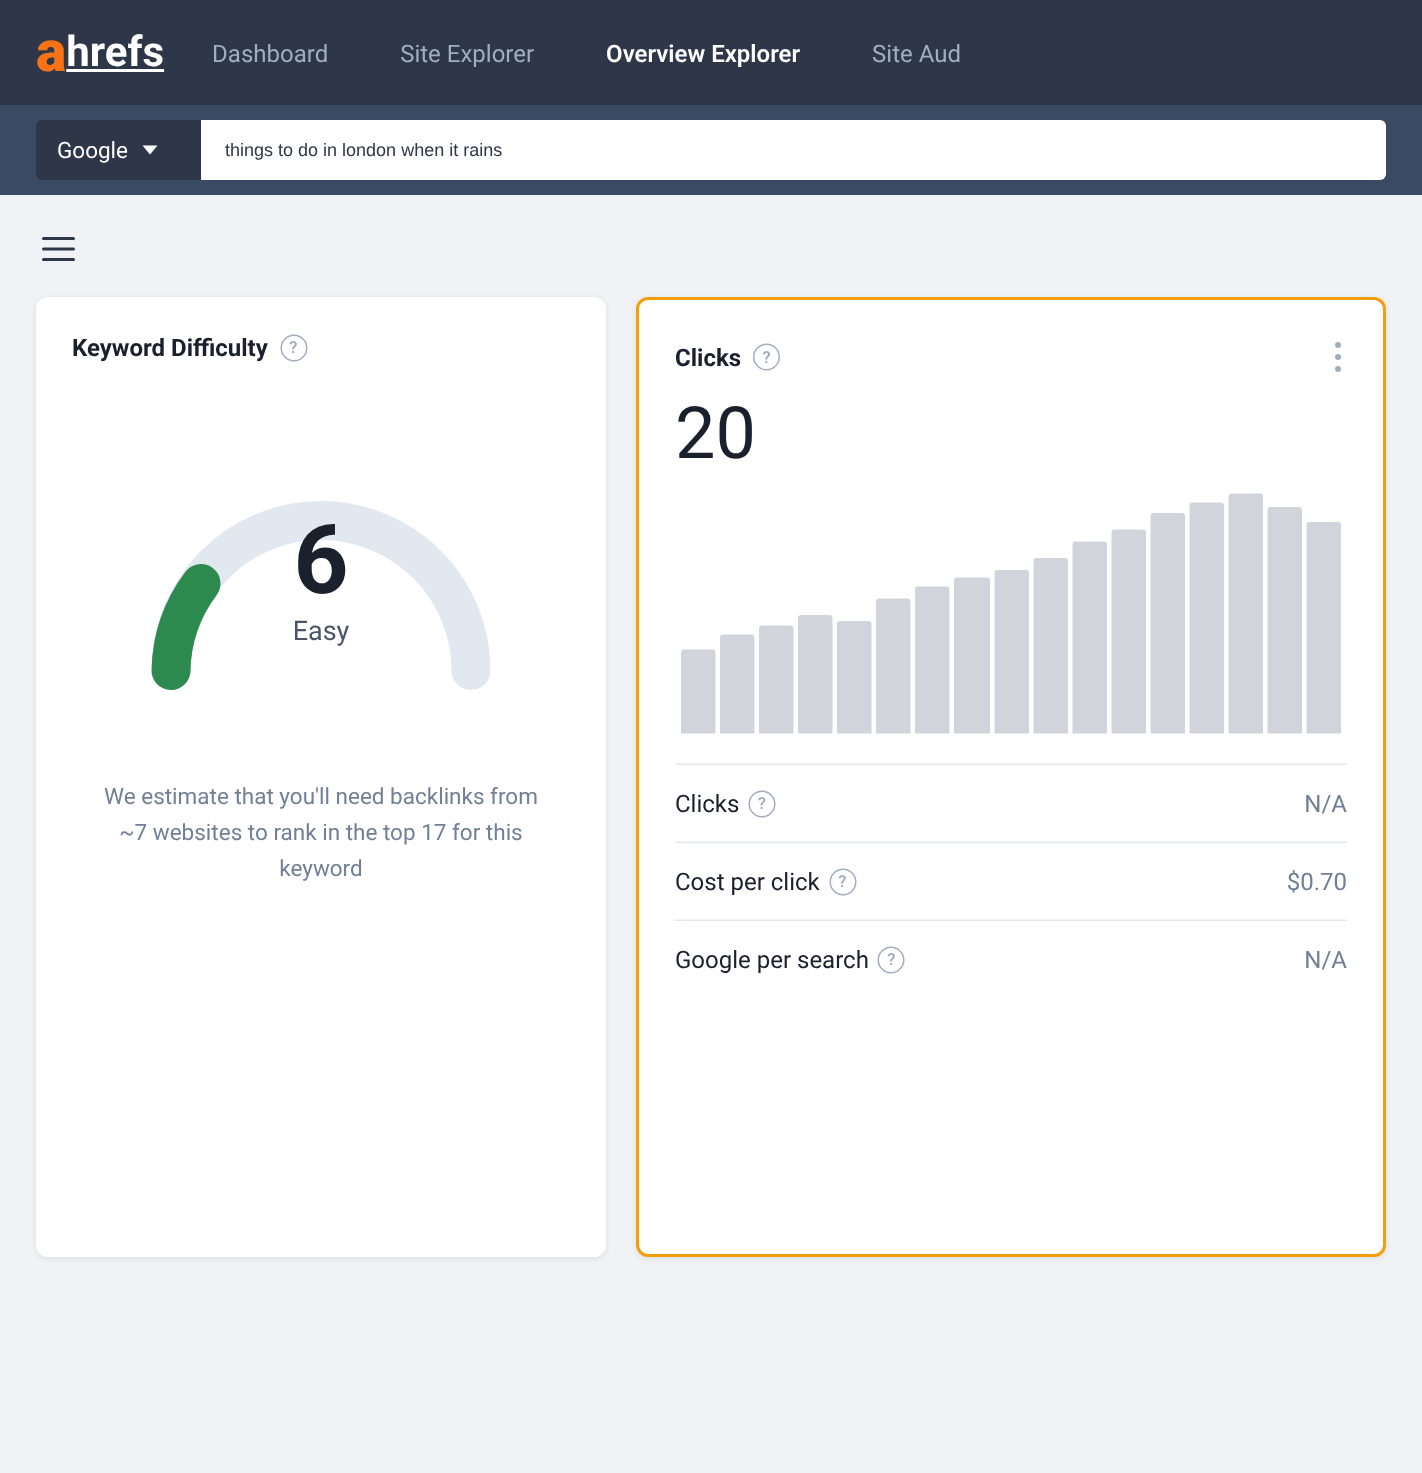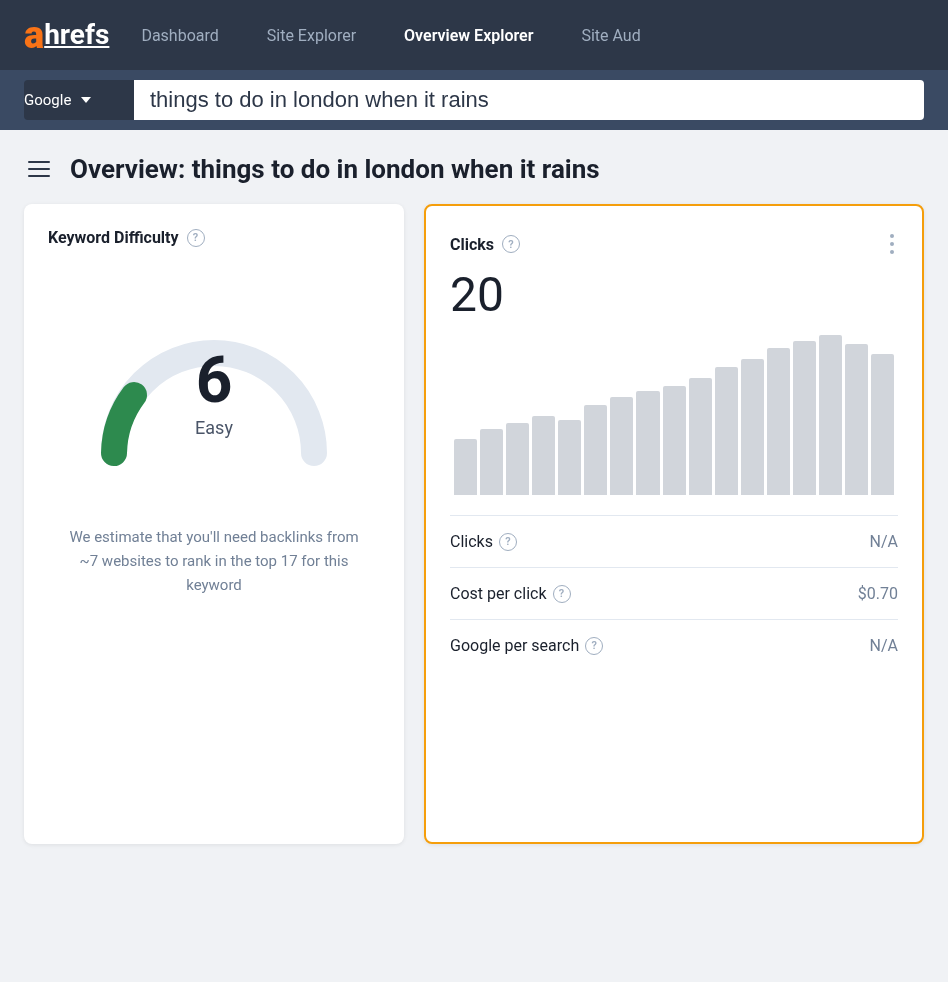--- a/index.html
+++ b/index.html
@@ -55,21 +55,21 @@
       align-items: center;
       padding: 12px 24px;
       height: 60px;
       gap: 0;
     }
     .search-engine-selector {
       background: #2d3748;
       color: #ffffff;
       border: none;
       border-radius: 4px 0 0 4px;
-      padding: 8px 0;
+      padding: 8px 14px;
       font-size: 15px;
       display: flex;
       align-items: center;
       gap: 6px;
       cursor: pointer;
       height: 40px;
       min-width: 110px;
     }
     .chevron-down {
       display: inline-block;
@@ -78,21 +78,21 @@
       border-left: 5px solid transparent;
       border-right: 5px solid transparent;
       border-top: 6px solid #ffffff;
       margin-left: 4px;
     }
     .search-input {
       flex: 1;
       background: #ffffff;
       border: none;
       padding: 0 16px;
-      font-size: 22px;
+      font-size: 12px;
       height: 40px;
       outline: none;
       border-radius: 0 4px 4px 0;
       color: #2d3748;
     }
 
     
     .page-body {
       padding: 24px 24px 24px 24px;
       background: #f0f2f5;
@@ -321,21 +321,20 @@
 </div>
 
 <div class="page-body">
 
   <div class="page-title-row">
     <div class="hamburger-icon">
       <span></span>
       <span></span>
       <span></span>
     </div>
-    <h1 class="page-title">Overview: things to do in london when it rains</h1>
   </div>
 
   <div class="cards-container">
 
     <div class="kd-card">
       <div class="card-header">
         <span class="card-title">Keyword Difficulty</span>
         <span class="help-icon">?</span>
       </div>
 

